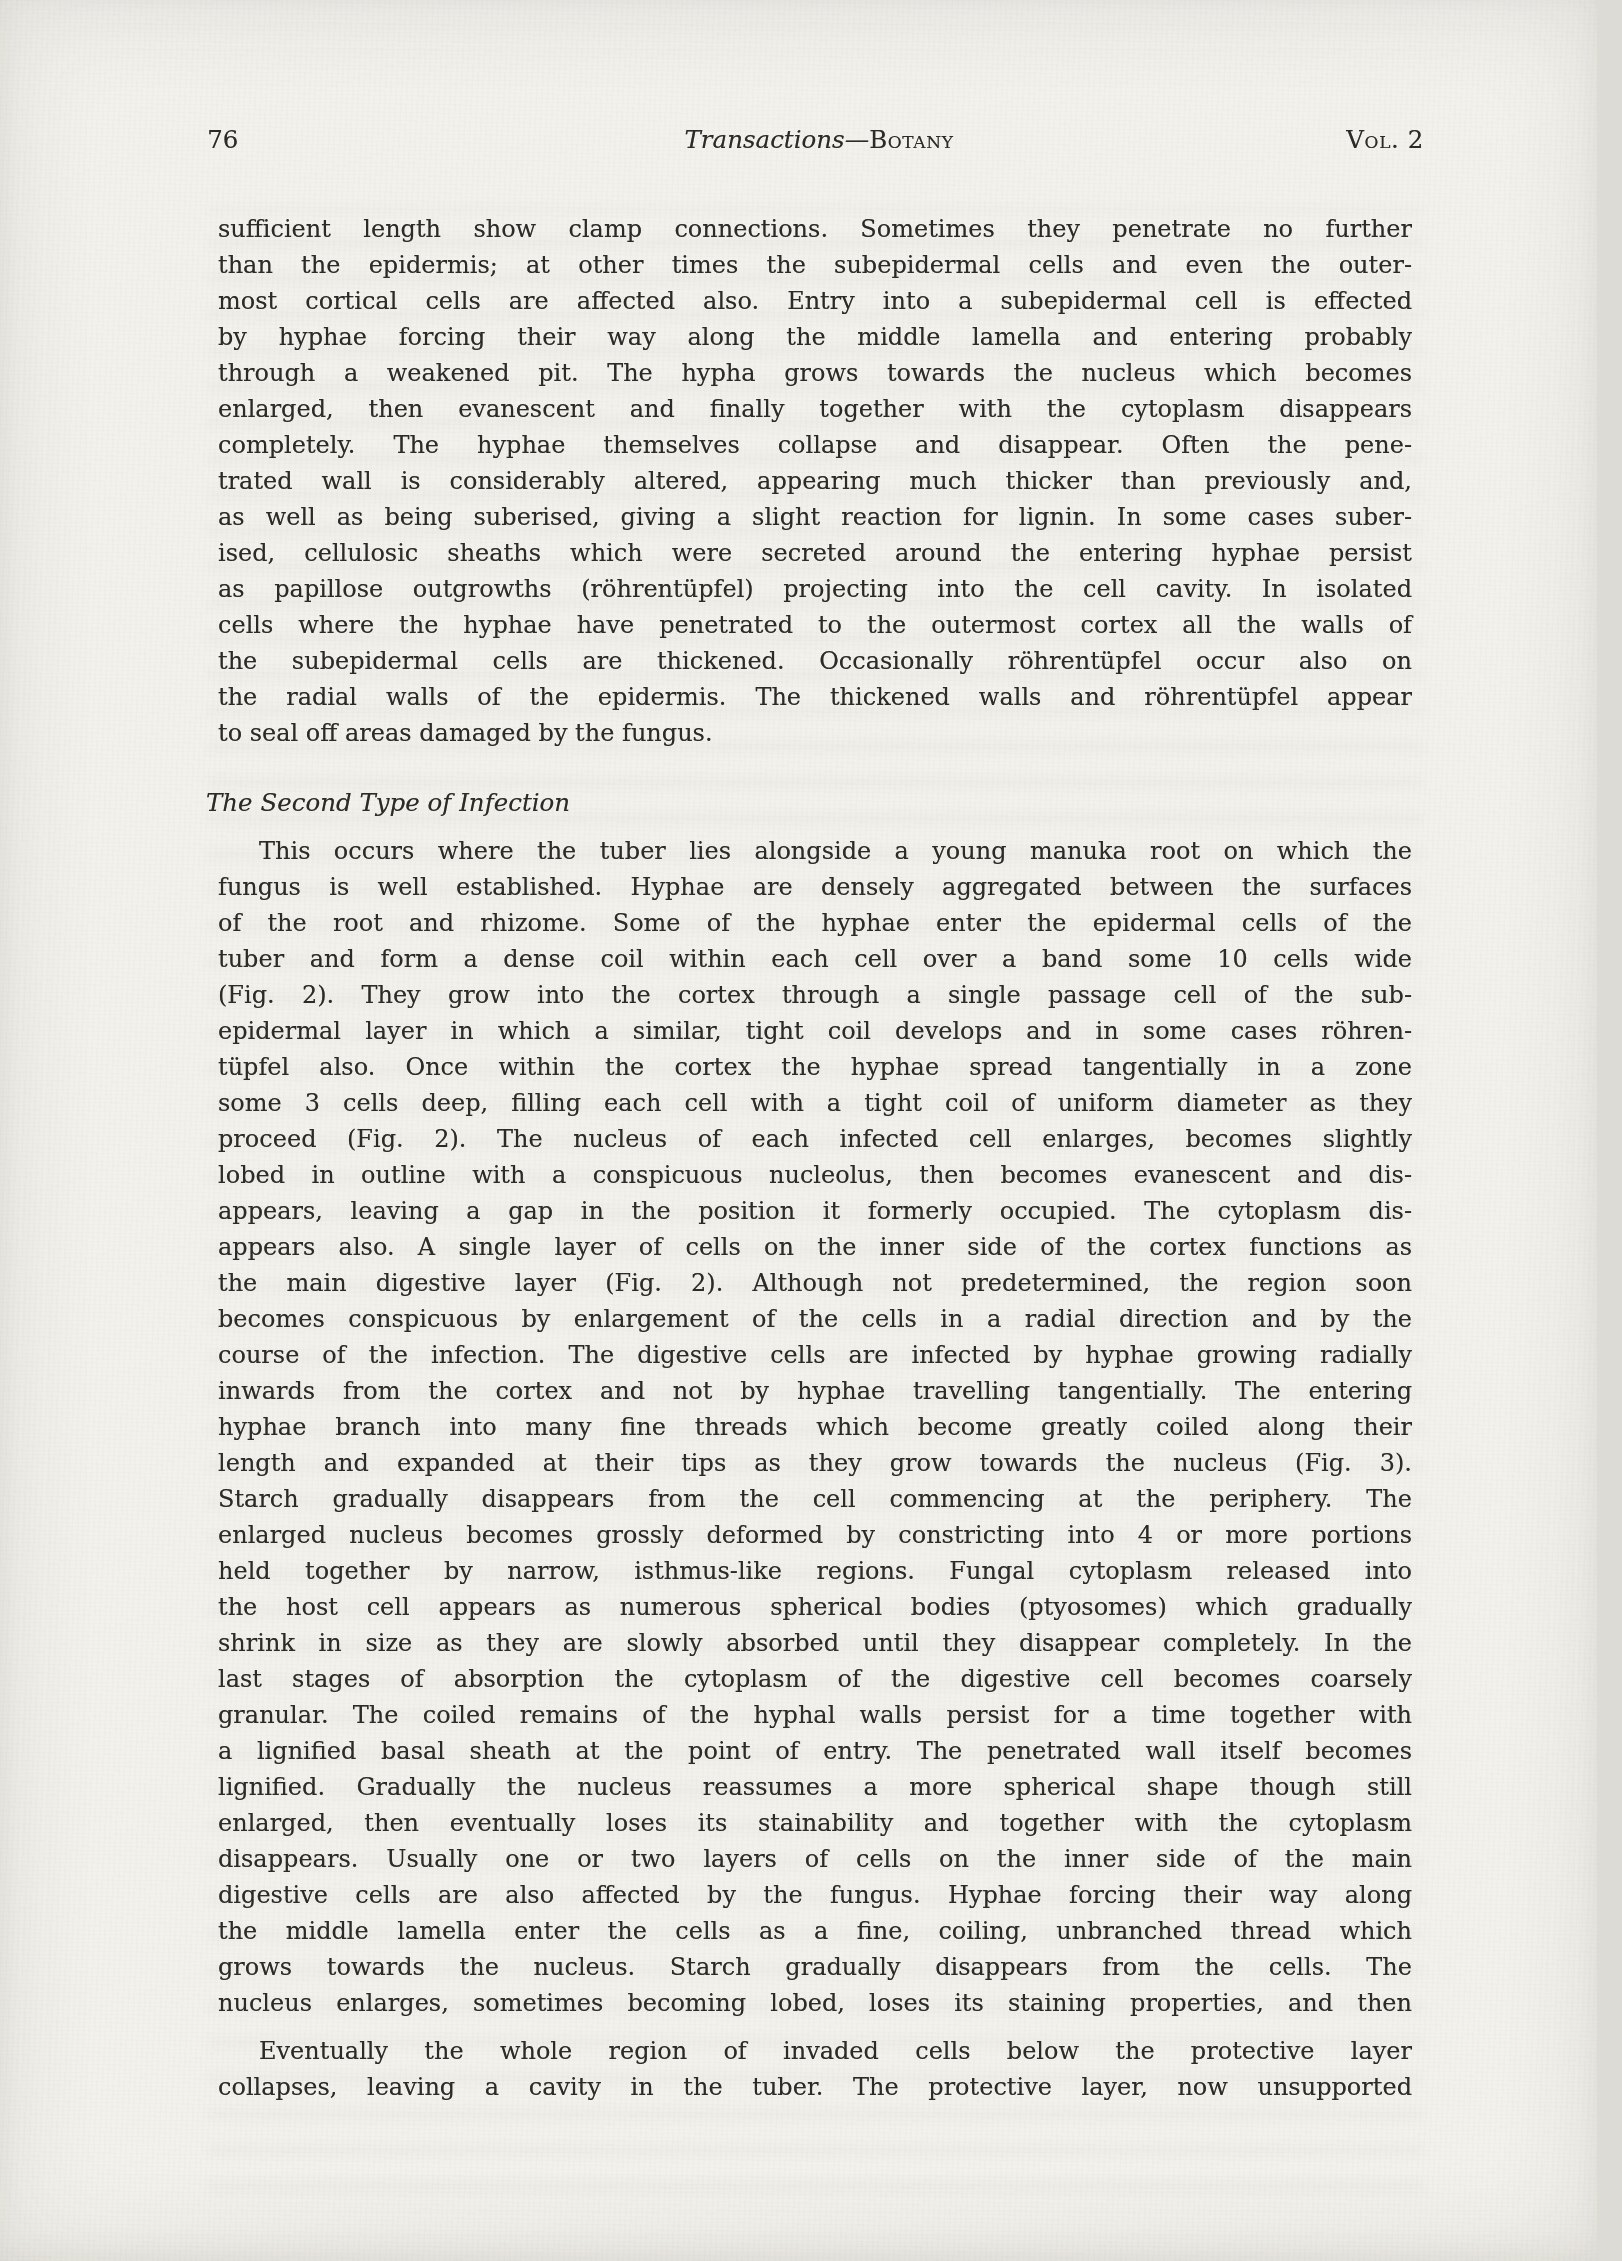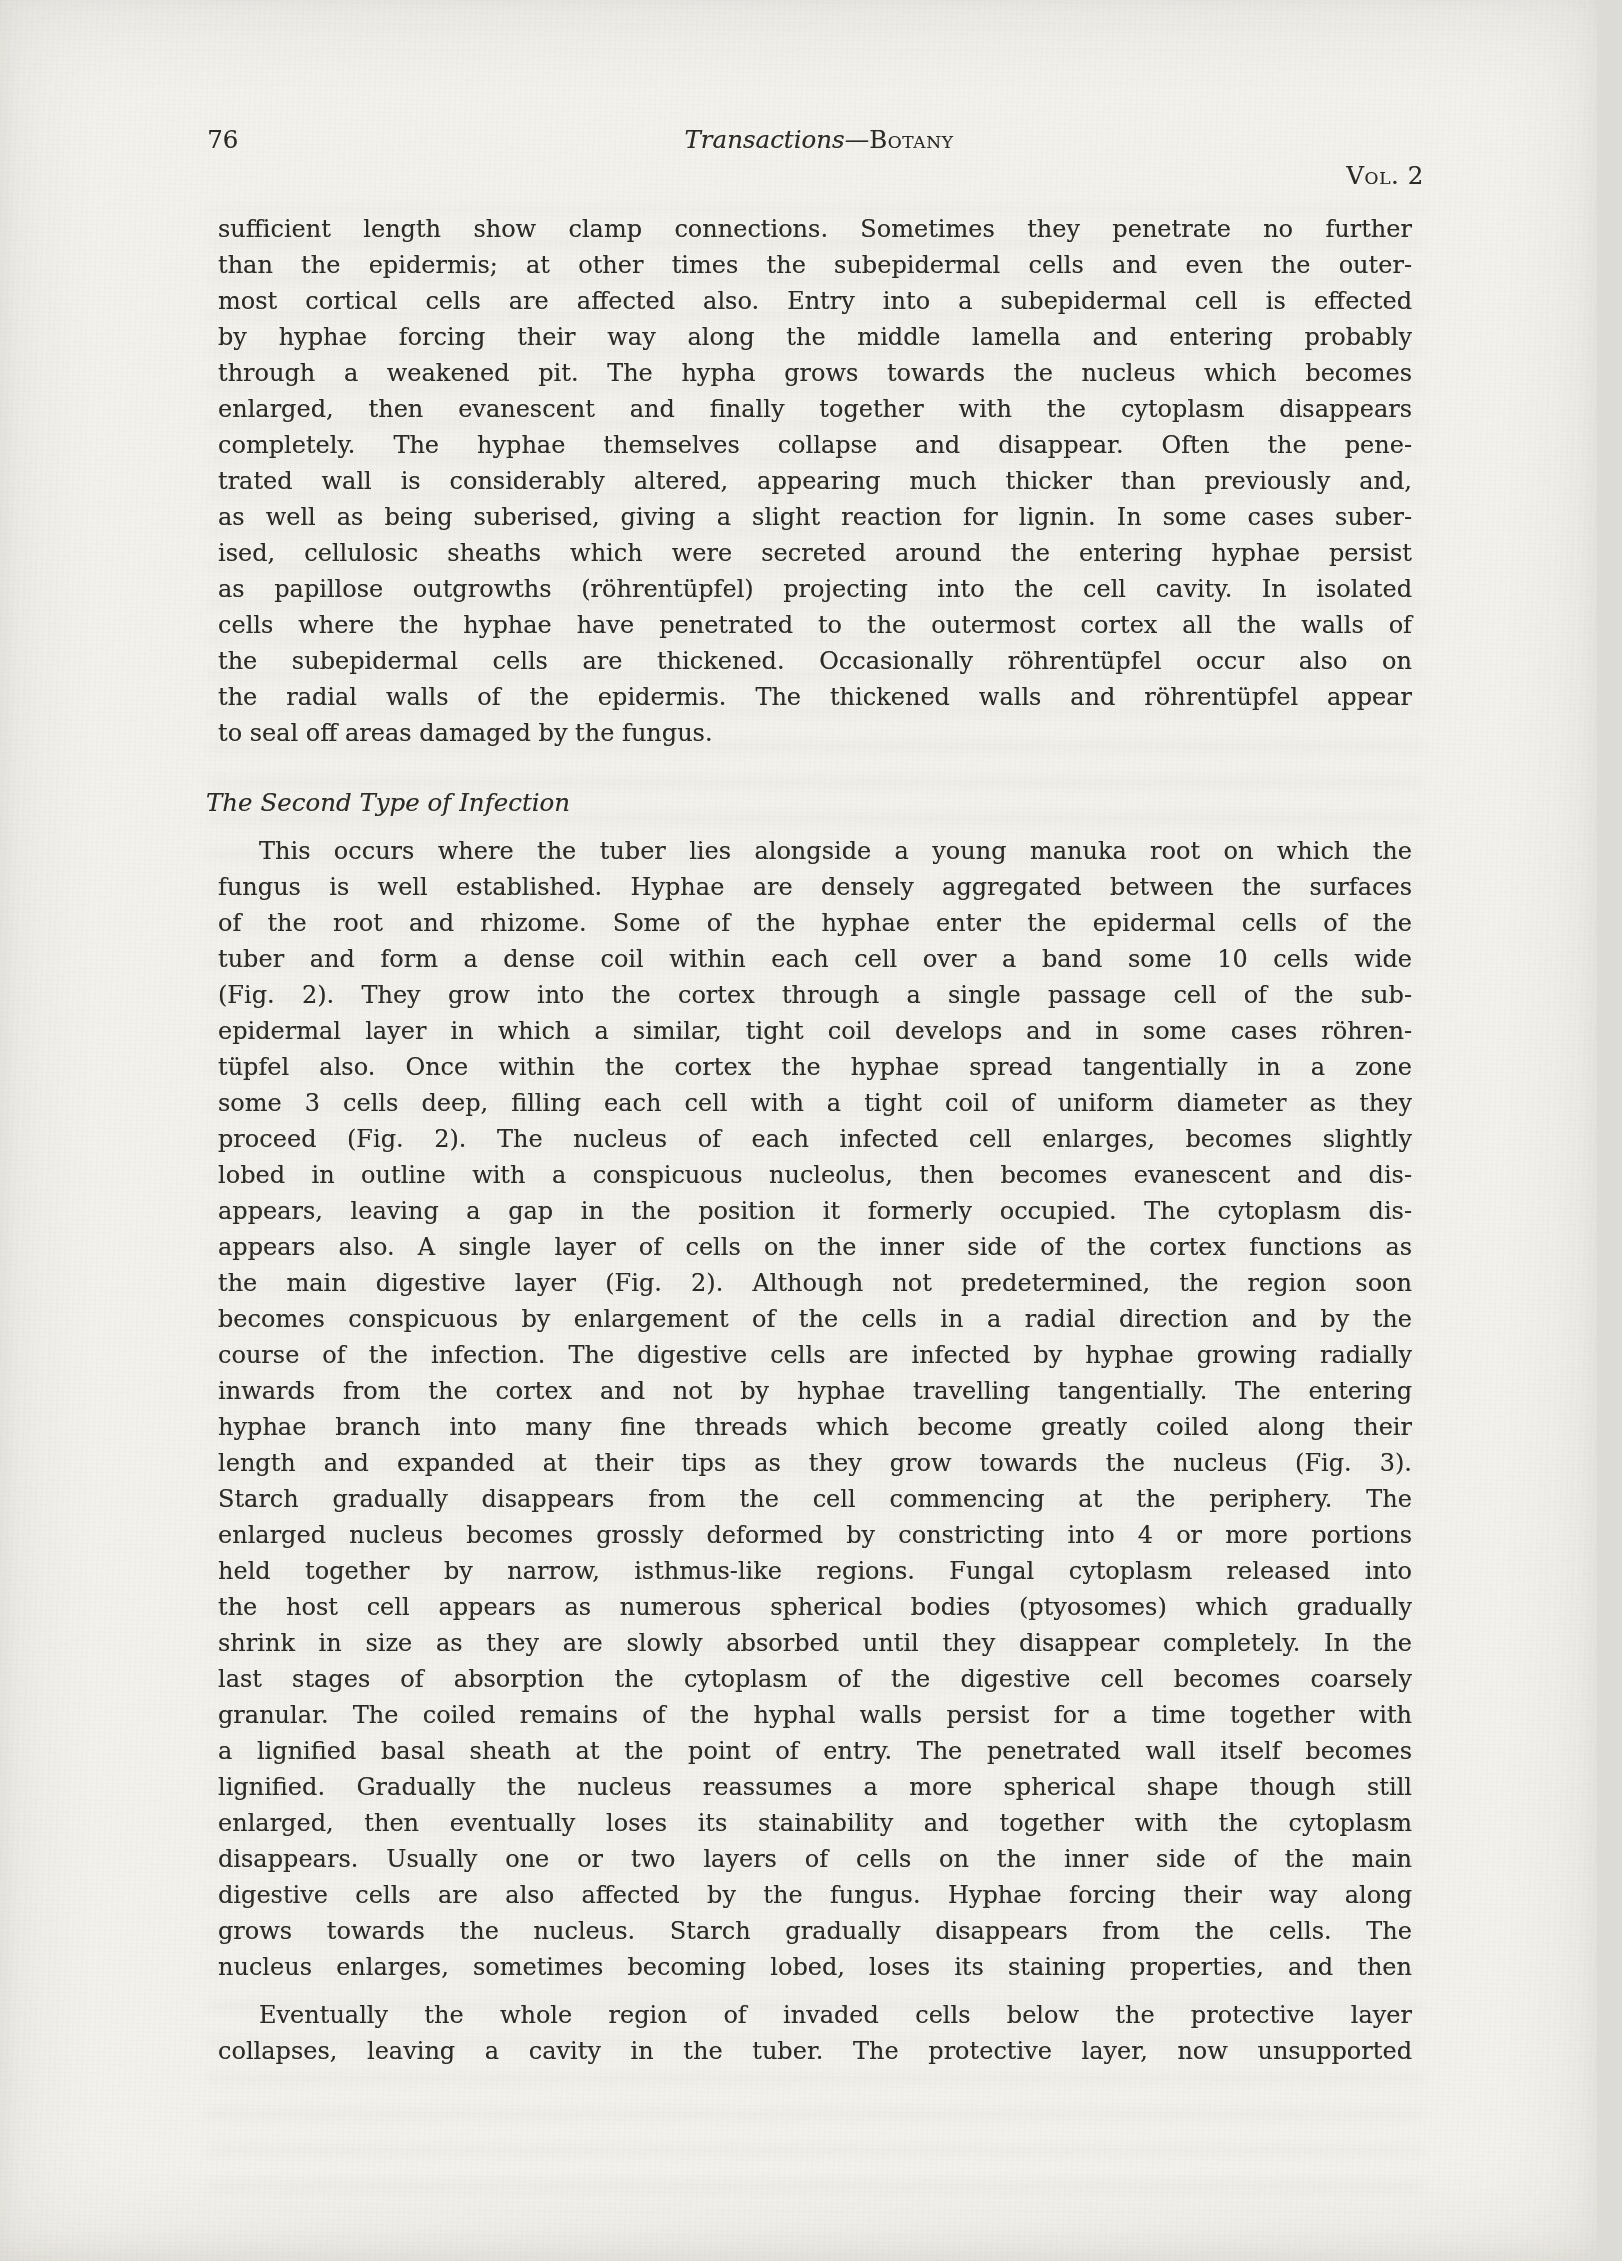--- a/index.html
+++ b/index.html
@@ -46,21 +46,21 @@
     top: 121px;
     left: 206px;
     width: 1218px;
     height: 37px;
     font-size: 24.5px;
     line-height: 37px;
   }
   .pagenum { position: absolute; left: 1.2px; top: 0; }
   .running-title { position: absolute; left: 0; right: 0; top: 0; text-align: center; }
   .running-title em { font-style: italic; margin-left: 8px; }
-  .volume { position: absolute; right: 0; top: 0; margin-top: 36px; }
+  .volume { position: absolute; right: 0; top: 0; }
   .sc { font-variant: small-caps; letter-spacing: 0.6px; }
 
   .body {
     position: absolute;
     top: 199px;
     left: 206px;
     width: 1218px;
     font-size: 24px;
     line-height: 36px;
   }
@@ -135,20 +135,21 @@
         <div class="tline">held together by narrow, isthmus-like regions.  Fungal cytoplasm released into</div>
         <div class="tline">the host cell appears as numerous spherical bodies (ptyosomes) which gradually</div>
         <div class="tline">shrink in size as they are slowly absorbed until they disappear completely.  In the</div>
         <div class="tline">last stages of absorption the cytoplasm of the digestive cell becomes coarsely</div>
         <div class="tline">granular.  The coiled remains of the hyphal walls persist for a time together with</div>
         <div class="tline">a lignified basal sheath at the point of entry.  The penetrated wall itself becomes</div>
         <div class="tline">lignified.  Gradually the nucleus reassumes a more spherical shape though still</div>
         <div class="tline">enlarged, then eventually loses its stainability and together with the cytoplasm</div>
         <div class="tline">disappears.  Usually one or two layers of cells on the inner side of the main</div>
         <div class="tline">digestive cells are also affected by the fungus.  Hyphae forcing their way along</div>
+        <div class="tline">the middle lamella enter the cells as a fine, coiling, unbranched thread which</div>
         <div class="tline">grows towards the nucleus.  Starch gradually disappears from the cells.  The</div>
         <div class="tline">nucleus enlarges, sometimes becoming lobed, loses its staining properties, and then</div>
       </div>
 
     <div class="paragraph">
         <div class="tline indent">Eventually the whole region of invaded cells below the protective layer</div>
         <div class="tline">collapses, leaving a cavity in the tuber.  The protective layer, now unsupported</div>
       </div>
   </div>
 

